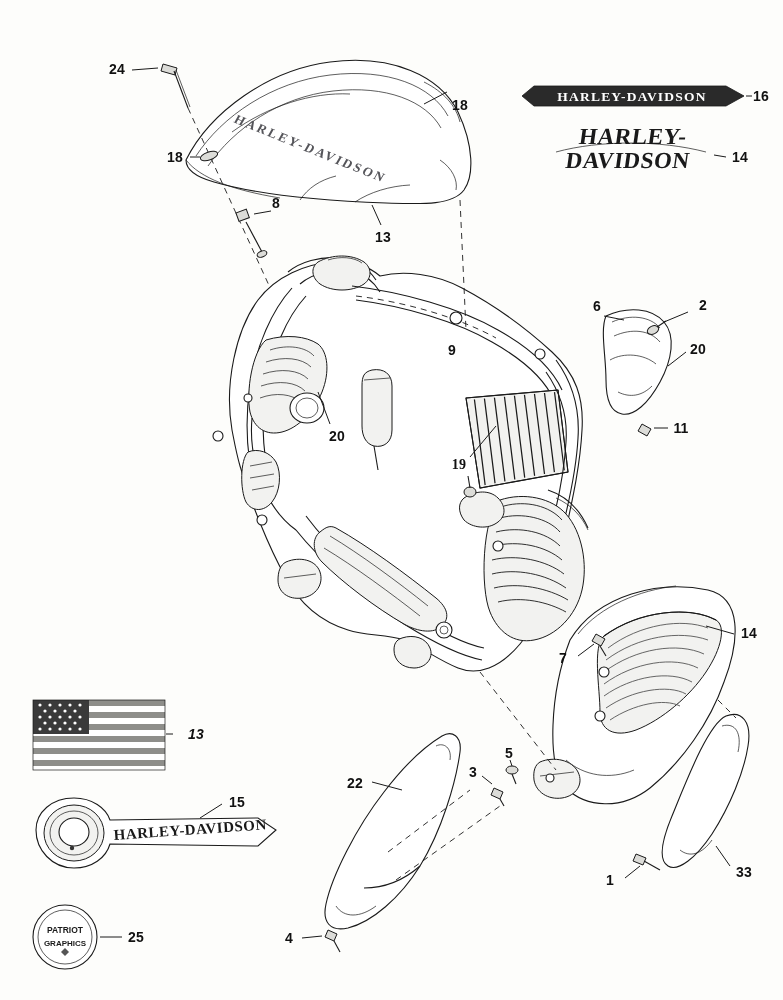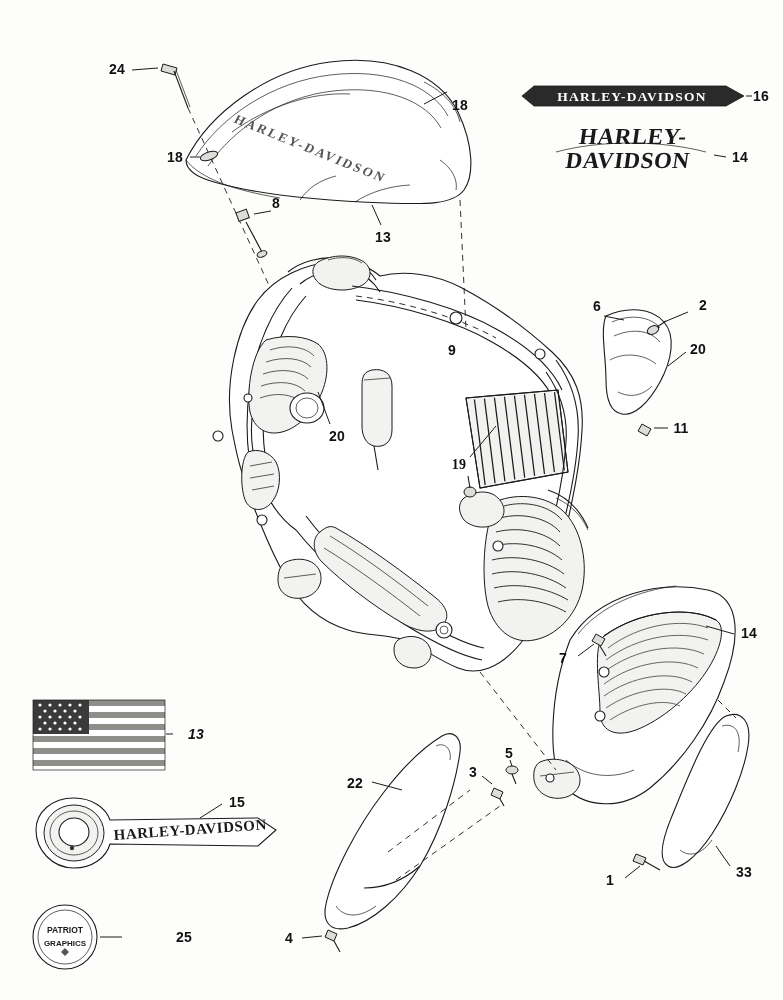--- a/index.html
+++ b/index.html
@@ -413,15 +413,15 @@
   <div class="callout" style="left:749px; top:633px;">14</div>
   <div class="callout" style="left:563px; top:658px;">7</div>
   <div class="callout" style="left:196px; top:734px;font-style:italic;">13</div>
   <div class="callout" style="left:509px; top:753px;">5</div>
   <div class="callout" style="left:473px; top:772px;">3</div>
   <div class="callout" style="left:355px; top:783px;">22</div>
   <div class="callout" style="left:237px; top:802px;">15</div>
   <div class="callout" style="left:610px; top:880px;">1</div>
   <div class="callout" style="left:744px; top:872px;">33</div>
   <div class="callout" style="left:289px; top:938px;">4</div>
-  <div class="callout" style="left:136px; top:937px;margin-left:48px;">25</div>
+  <div class="callout" style="left:136px; top:937px;">25</div>
 
 </div>
 
 </body></html>

